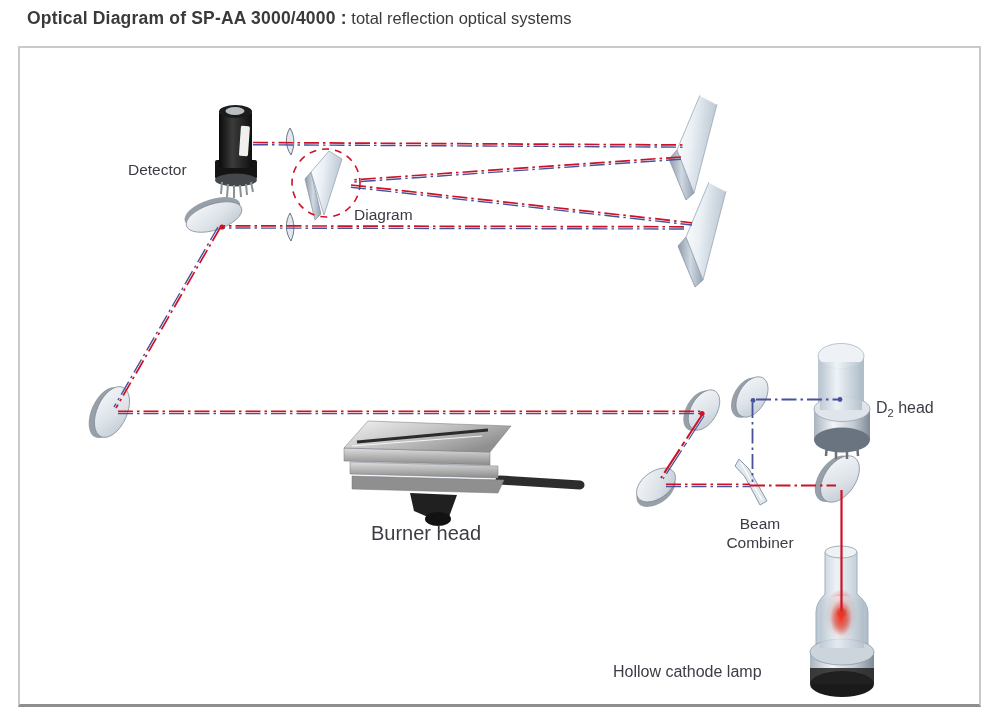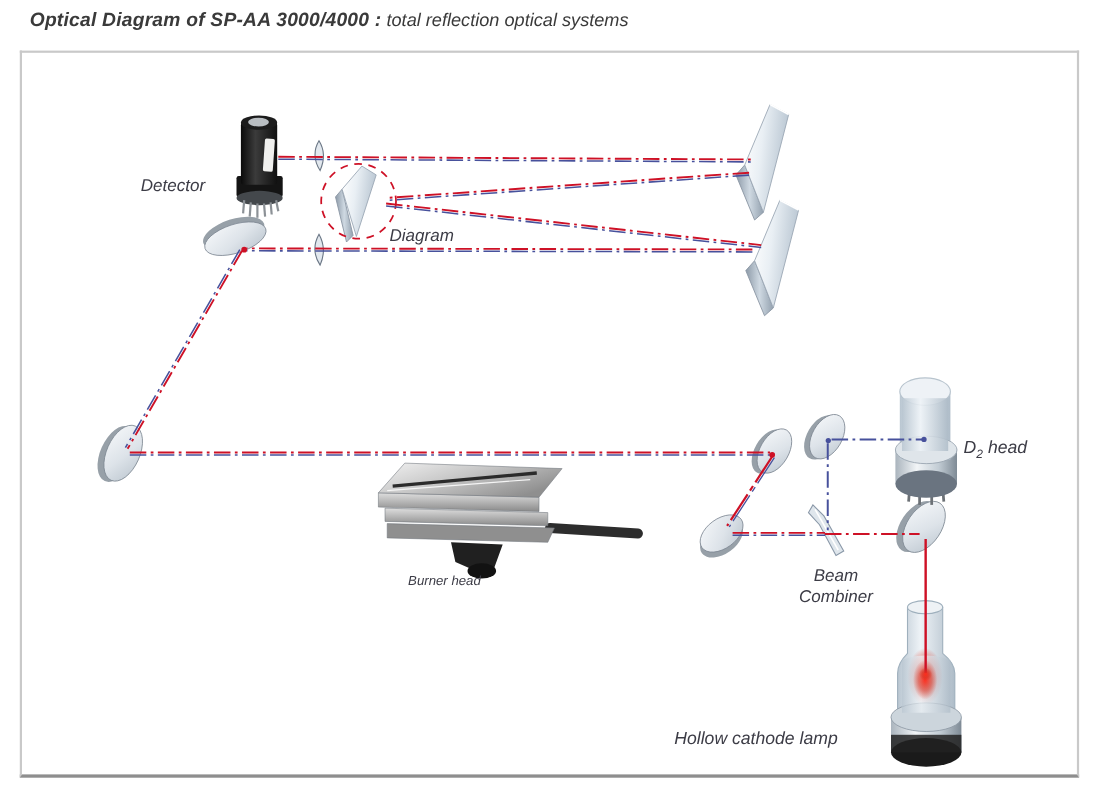--- a/index.html
+++ b/index.html
@@ -1,29 +1,29 @@
 <!DOCTYPE html>
 <html style="--beam-red: #ce1126; --beam-blue: #47519c; --label-text: #3c3c46; --title-text: #3a3a3a; --frame-border: #c9c9c9; --frame-border-bottom: #8e8e8e; --background: #ffffff;"><head>
 <meta charset="utf-8">
 <style>
   html,body{margin:0;padding:0;background:#ffffff;}
   .page{position:relative;width:1000px;height:727px;background:var(--background,#fff);
-        font-family:"Liberation Sans",sans-serif;overflow:hidden;font-style:italic;}
+        font-family:"Liberation Sans",sans-serif;overflow:hidden;}
   .title{position:absolute;left:27px;top:8px;white-space:nowrap;color:var(--title-text,#3a3a3a);}
   .title .t-bold{font-size:17.5px;font-weight:bold;letter-spacing:.2px;}
   .title .t-reg{font-size:16.5px;font-weight:normal;}
   .frame{position:absolute;left:18px;top:46px;width:963px;height:661px;
          border:2px solid var(--frame-border,#c9c9c9);
          border-bottom:3px solid var(--frame-border-bottom,#8e8e8e);
          background:#fff;box-sizing:border-box;}
   svg.diagram{position:absolute;left:0;top:0;}
   .lbl{position:absolute;color:var(--label-text,#3c3c46);font-size:15.5px;line-height:1.25;}
   .lbl-detector{left:128px;top:160px;text-align:right;}
   .lbl-grating{left:354px;top:205px;}
-  .lbl-burner{left:371px;top:521px;font-size:12px;}
+  .lbl-burner{left:371px;top:521px;font-size:20px;}
   .lbl-d2{left:876px;top:398px;font-size:16px;}
   .lbl-d2 sub{font-size:11px;}
   .lbl-combiner{left:705px;top:514px;width:110px;text-align:center;}
   .lbl-hcl{left:613px;top:662px;font-size:16px;}
   .beam-red{stroke:var(--beam-red,#ce1126);fill:none;}
   .beam-blue{stroke:var(--beam-blue,#47519c);fill:none;}
   .dashdot{stroke-dasharray:15 4 2.5 4;}
 </style>
 </head>
 <body>

